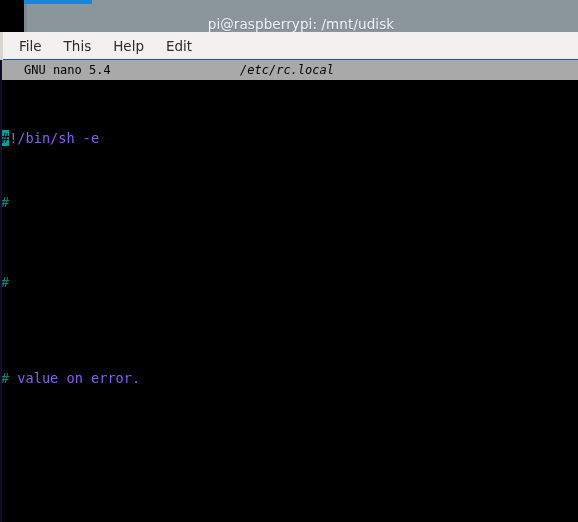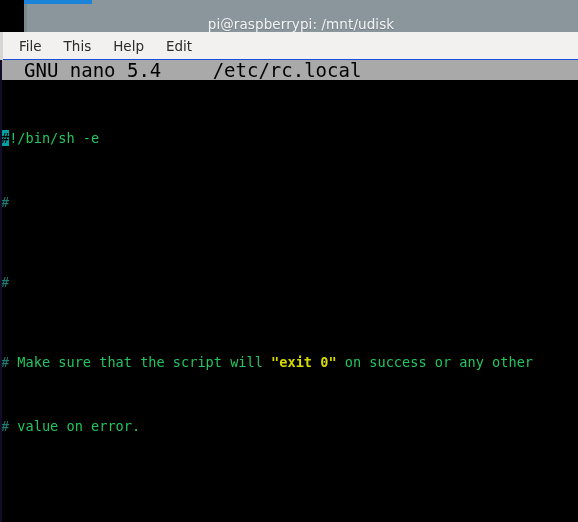--- a/index.html
+++ b/index.html
@@ -106,53 +106,54 @@
     z-index: 5;
   }
 
   
   .nano-header {
     position: relative;
     height: 20px;
     background: #a9a9a9;
     color: #000000;
     font-family: "DejaVu Sans Mono", monospace;
-    font-size: 19px;
+    font-size: 12px;
     line-height: 20px;
     white-space: pre;
     overflow: hidden;
   }
   .nano-header .nh-left {
     position: absolute;
     left: 24px;
     top: 0;
   }
   .nano-header .nh-center {
     position: absolute;
     left: 0;
     right: 0;
     top: 0;
     text-align: center;
     padding-right: 4px;
+    font-style: italic;
   }
 
   
   .code {
     position: relative;
     padding: 2px 0 0 0;
     white-space: pre;
   }
   .line {
     height: 16px;
     white-space: pre;
     padding-left: 1px;
   }
 
   
-  .c-comment   { color: #22c55e; }     
+  .c-comment   { color: #8b5cf6; }     
   .c-hash      { color: #1c7a6e; }
   .c-str       { color: #d7d700; font-weight: bold; }
   .cursor {
     background: #00a0a0;
     color: #000000;
   }
 </style>
 </head>
 <body>
 
@@ -182,21 +183,20 @@
     <div class="code">
 
       <div class="line"><span class="cursor">#</span><span class="c-comment">!/bin/sh -e</span></div>
 
       <div class="line"><span class="c-hash">#</span></div>
 
 
       <div class="line"><span class="c-hash">#</span></div>
 
 
-      <div class="line"><span class="c-hash">#</span><span class="c-comment"> Make sure that the script will </span><span class="c-str">"exit 0"</span><span class="c-comment"> on success or any other</span></div>
 
       <div class="line"><span class="c-hash">#</span><span class="c-comment"> value on error.</span></div>
 
       
 
       
 
       
 
       

